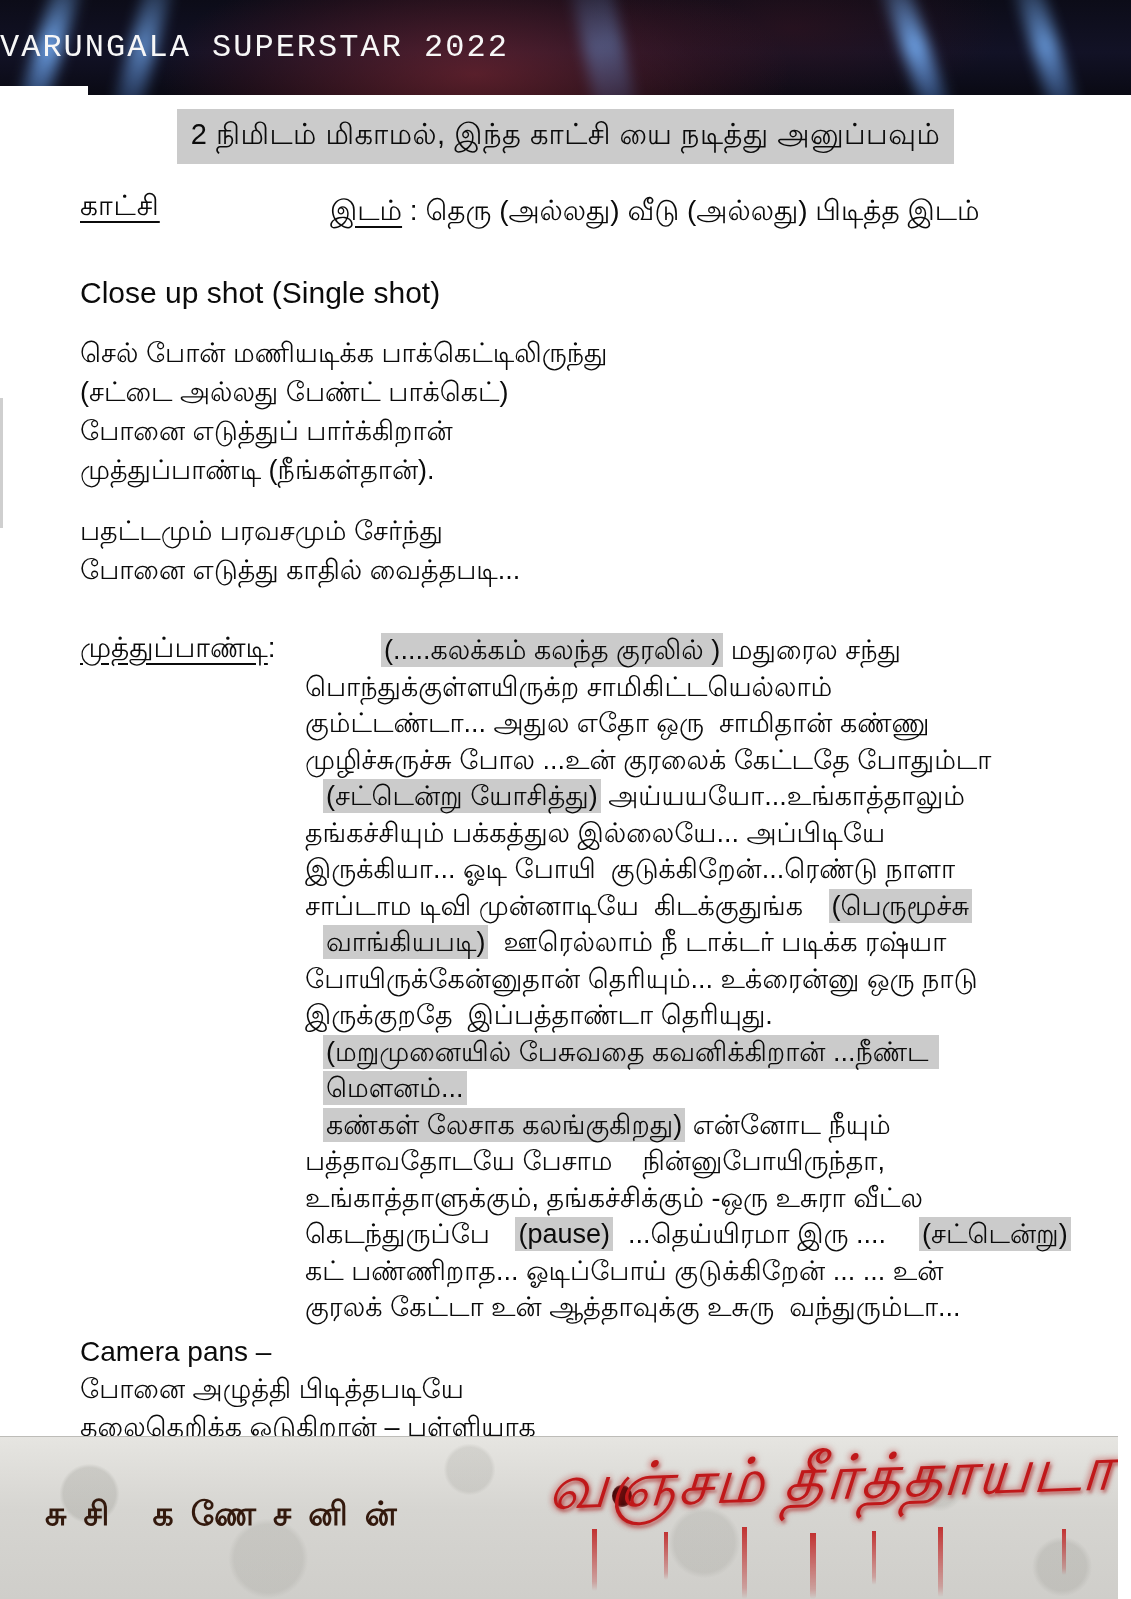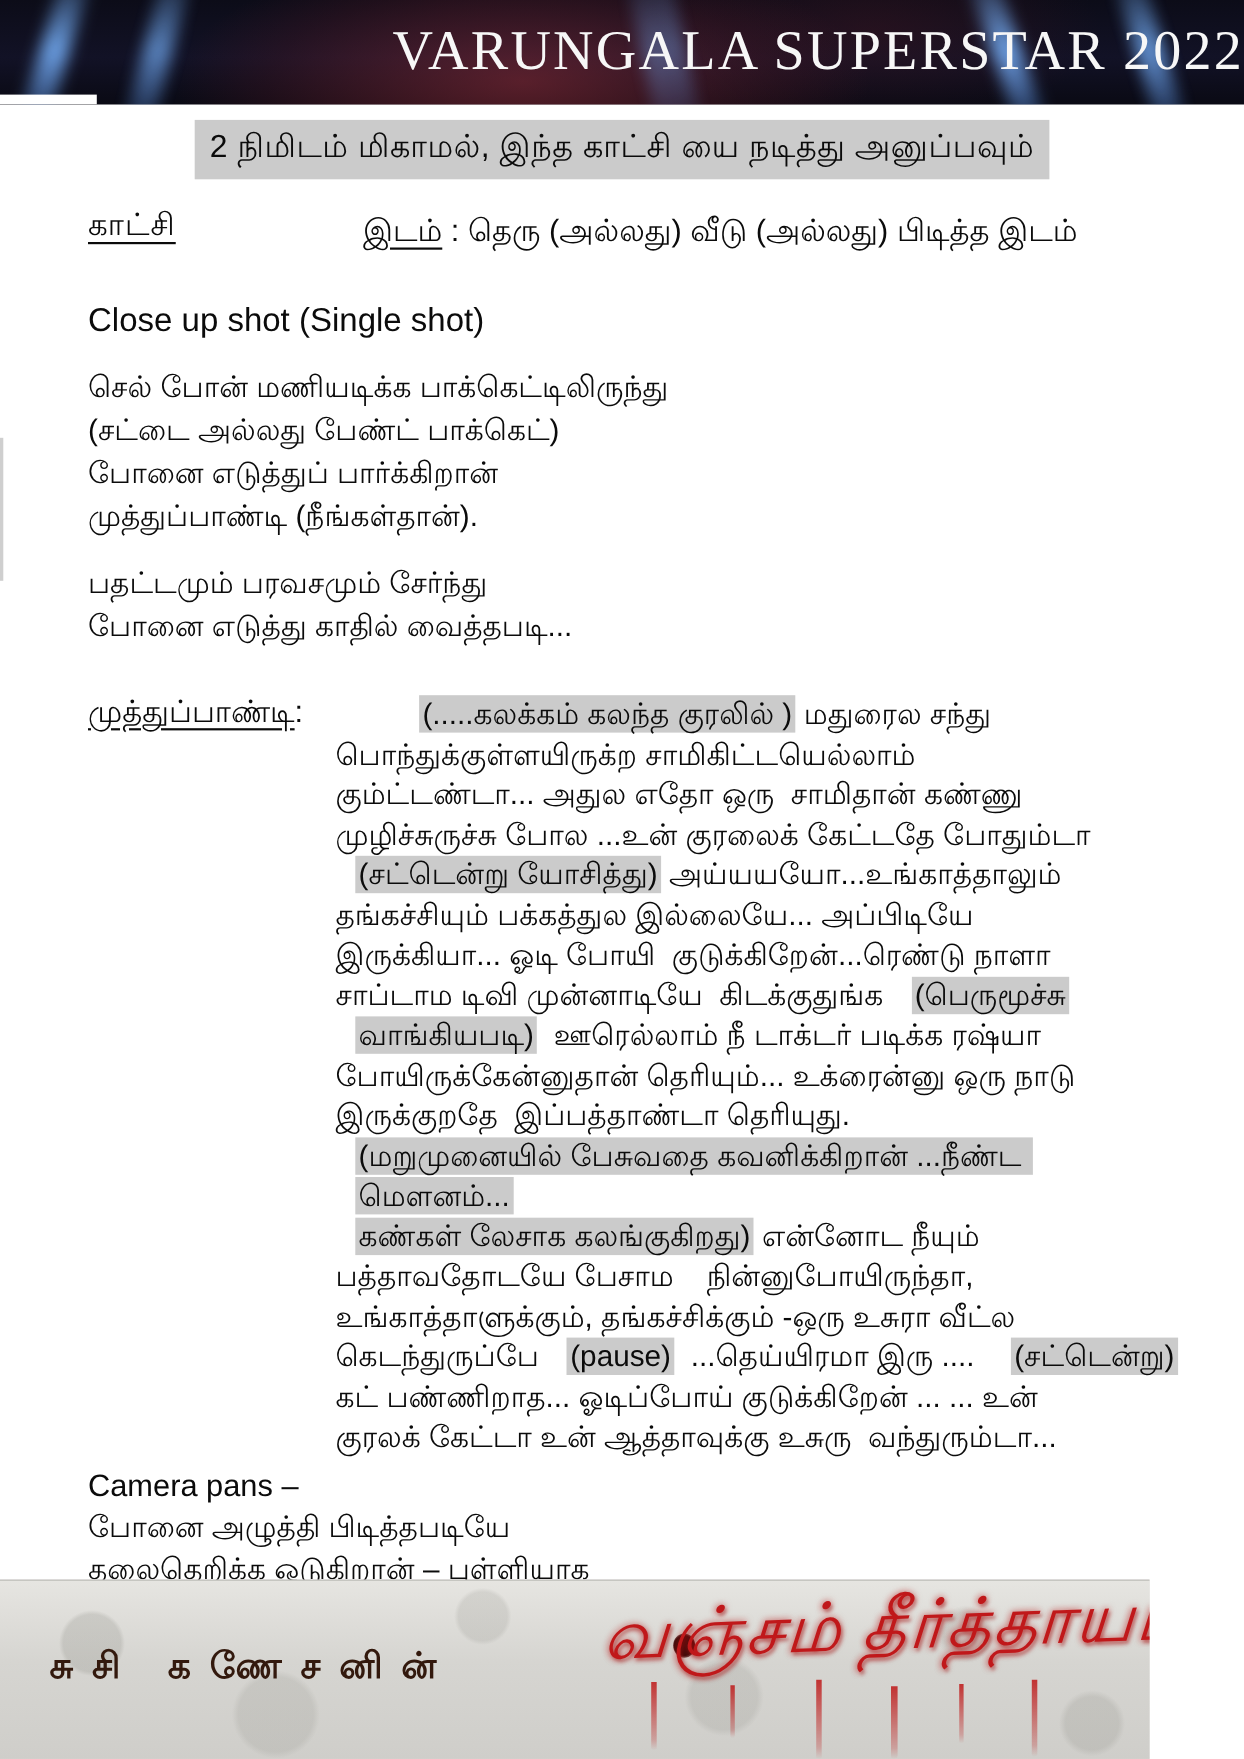--- a/index.html
+++ b/index.html
@@ -14,22 +14,22 @@
       linear-gradient(180deg,#0c0c18 0%,#121226 55%,#0a0a14 100%);}
   .beam{position:absolute;width:26px;height:190px;top:-40px;
     background:linear-gradient(180deg,rgba(120,180,255,0) 0%,rgba(120,180,255,.85) 45%,rgba(90,150,255,.25) 80%,rgba(120,180,255,0) 100%);
     filter:blur(7px);}
   .beam.b1{left:34px;transform:rotate(17deg);}
   .beam.b2{left:128px;transform:rotate(15deg);opacity:.8;}
   .beam.b3{left:905px;transform:rotate(-19deg);}
   .beam.b4{left:1035px;transform:rotate(-17deg);opacity:.9;}
   .beam.b5{left:585px;transform:rotate(-12deg);opacity:.45;width:40px;}
   .banner-corner{position:absolute;left:0;bottom:0;width:88px;height:9px;background:#ffffff;}
-  .banner-title{position:relative;z-index:2;text-align:right;line-height:95px;
-    font-family:Liberation Serif, serif;font-size:51px;letter-spacing:2px;
+  .banner-title{position:relative;z-index:2;text-align:left;line-height:95px;
+    font-family:Liberation Mono, monospace;font-size:32px;letter-spacing:2px;
     color:#f7f7f7;white-space:nowrap;}
 
   
   .instruction-wrap{margin-top:14px;text-align:center;}
   .instruction{display:inline-block;background:var(--hl,#cbcbcb);padding:9px 14px;
     font-size:29px;letter-spacing:.5px;}
 
   
   .content{padding:0 60px 0 80px;}
   .scene-row{display:flex;margin-top:26px;font-size:28px;}
@@ -51,31 +51,31 @@
   .dialogue-lines .line:first-child{text-indent:58px;}
   .hl{background:var(--hl,#cbcbcb);padding:2px 3px;box-decoration-break:clone;margin-left:18px;}
 
   .camera{margin-top:8px;font-size:27px;}
   .camera-heading{font-weight:normal;font-size:28px;line-height:36px;}
   .camera .line{line-height:38px;white-space:pre-wrap;}
 
   .scan-artifact{position:absolute;left:0;top:398px;width:3px;height:130px;background:#cfcfcf;}
 
   
-  .footer{position:absolute;left:0;bottom:0;width:1025px;height:162px;overflow:hidden;
+  .footer{position:absolute;left:0;bottom:0;width:1118px;height:162px;overflow:hidden;
     background-color:#d9d8d4;
     background-image:
       radial-gradient(circle at 8% 35%, rgba(120,120,112,.20) 0 26px, transparent 30px),
       radial-gradient(circle at 24% 75%, rgba(130,130,122,.16) 0 34px, transparent 40px),
       radial-gradient(circle at 42% 20%, rgba(110,110,102,.14) 0 22px, transparent 26px),
       radial-gradient(circle at 63% 65%, rgba(120,120,112,.15) 0 30px, transparent 36px),
       radial-gradient(circle at 84% 30%, rgba(140,140,132,.20) 0 20px, transparent 26px),
       radial-gradient(circle at 95% 80%, rgba(125,125,117,.18) 0 24px, transparent 30px),
       linear-gradient(180deg,#e6e5e1 0%,#d6d5d1 45%,#cfceca 100%);
-    border-top:1px solid #bdbcb8;padding-left:20px;}
+    border-top:1px solid #bdbcb8;}
   .producer{position:absolute;left:45px;top:58px;font-size:33px;font-weight:bold;
     letter-spacing:17px;color:#33190d;white-space:nowrap;}
   .movie-title{position:absolute;left:548px;top:6px;width:575px;
     font-family:"Liberation Serif","DejaVu Serif",serif;font-style:italic;
     font-size:62px;color:var(--blood,#c0181a);transform:rotate(-2deg) skewX(-6deg);
     white-space:nowrap;letter-spacing:2px;
     text-shadow:0 0 7px rgba(180,20,20,.5), 2px 3px 3px rgba(150,10,10,.35), -1px 1px 6px rgba(200,30,30,.4);}
   .splat{position:absolute;left:612px;top:48px;width:20px;height:22px;border-radius:50%;
     background:radial-gradient(circle,#330a0a 0 60%, rgba(70,10,10,.5) 80%, transparent 100%);}
   .drip{position:absolute;width:5px;background:linear-gradient(180deg,rgba(190,22,22,.85),rgba(190,22,22,.25) 85%,transparent);

